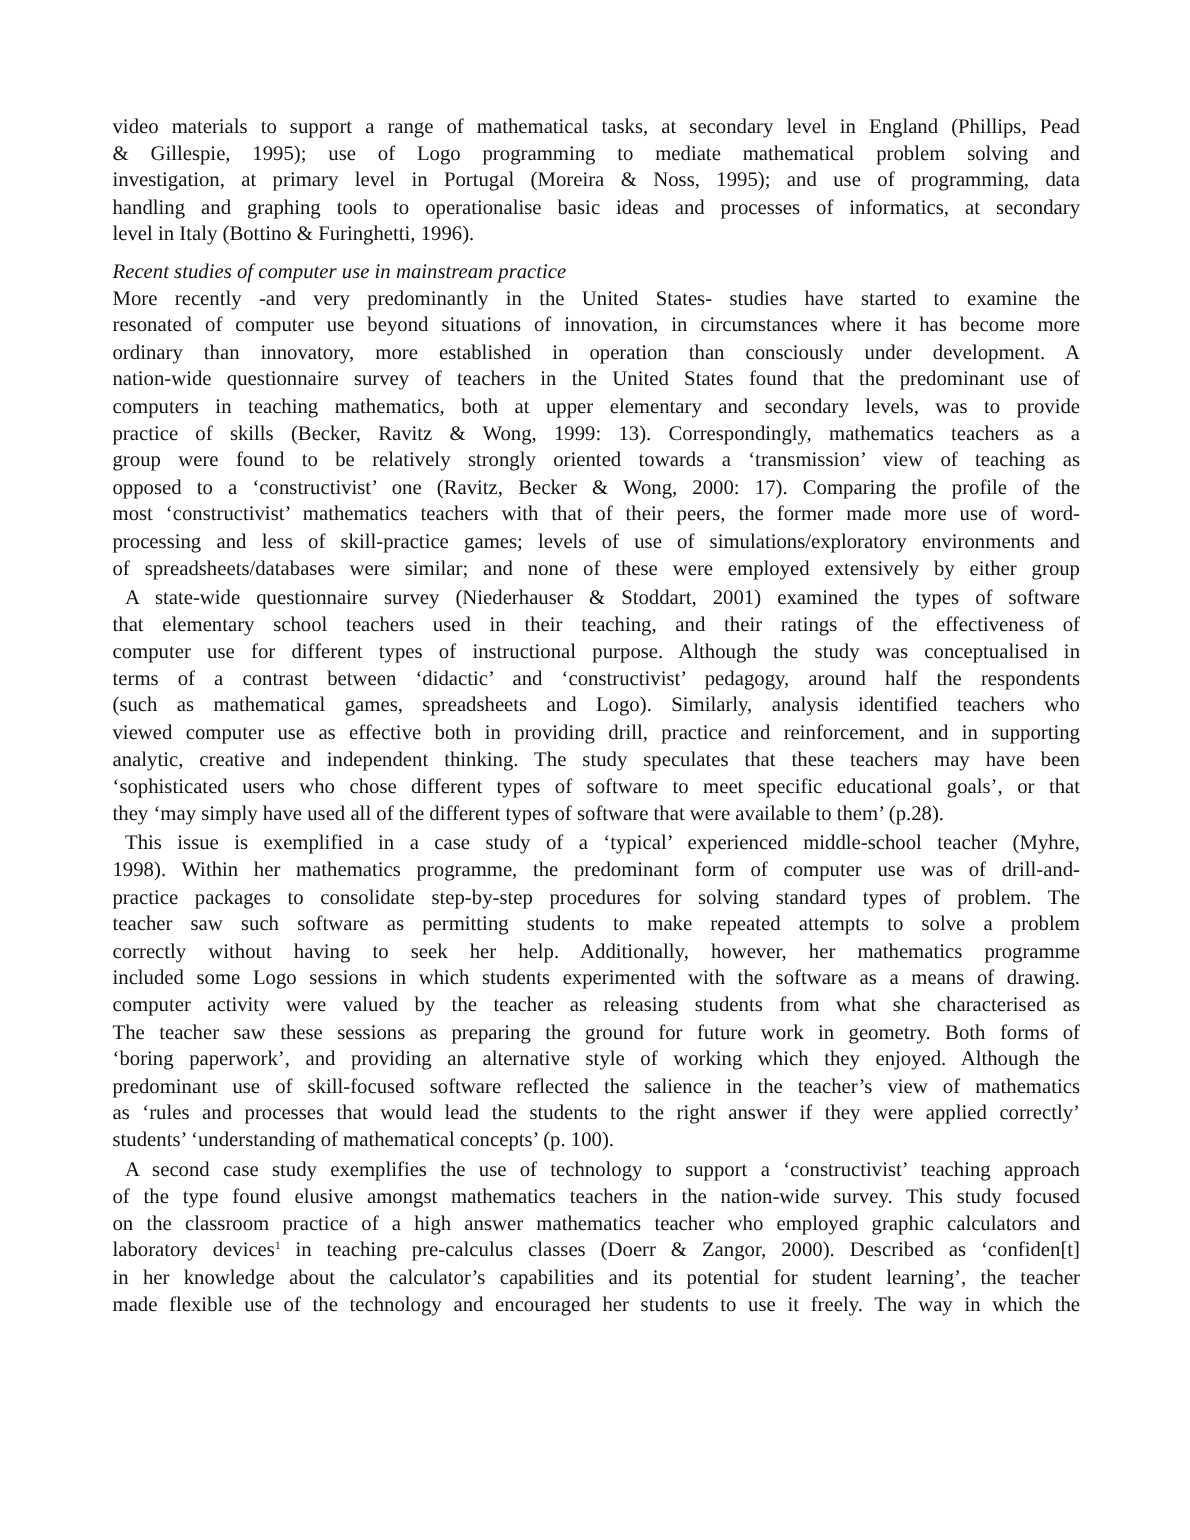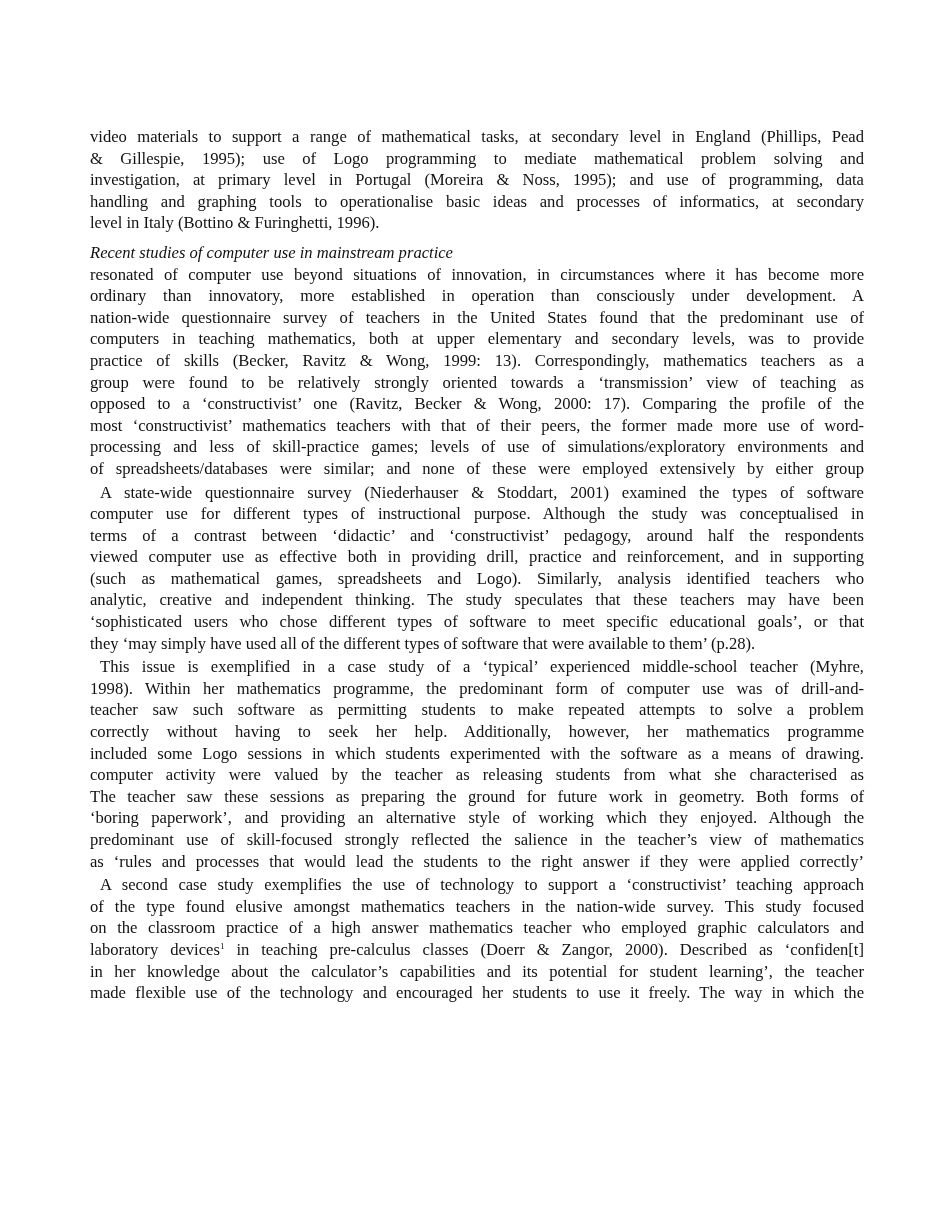--- a/index.html
+++ b/index.html
@@ -1,20 +1,20 @@
 <!DOCTYPE html>
 <html><head>
 <meta charset="utf-8">
 <style>
   html, body { margin: 0; padding: 0; background: #ffffff; }
   body { width: 952px; height: 1232px; position: relative; overflow: hidden; }
   .page {
     position: absolute; left: 90px; top: 90px; width: 774px;
     font-family: "Liberation Serif", "DejaVu Serif", serif;
-    font-size: 16.6px; line-height: 21.6px; color: #111111; margin-top: 36px;
+    font-size: 16.6px; line-height: 21.6px; color: #111111;
   }
   .para { margin: 0; padding: 0; }
   .line {
     display: block; text-align: justify; text-align-last: justify;
     white-space: nowrap; height: 21.6px; overflow: visible;
   }
   .line.last { text-align-last: left; }
   .line.indent { padding-left: 10px; }
   .heading {
     font-style: italic; margin-top: 8px; height: 21.6px; line-height: 21.6px;
@@ -28,54 +28,58 @@
 <div class="page">
   <div id="p0" class="para">
       <span class="line"><span style="white-space: nowrap; display: inline;">video materials to support a range of mathematical tasks, at secondary level in England (Phillips, Pead</span></span>
       <span class="line"><span style="white-space: nowrap; display: inline;">&amp; Gillespie, 1995); use of Logo programming to mediate mathematical problem solving and</span></span>
       <span class="line"><span style="white-space: nowrap; display: inline;">investigation, at primary level in Portugal (Moreira &amp; Noss, 1995); and use of programming, data</span></span>
       <span class="line"><span style="white-space: nowrap; display: inline;">handling and graphing tools to operationalise basic ideas and processes of informatics, at secondary</span></span>
       <span class="line last">level in Italy (Bottino &amp; Furinghetti, 1996).</span>
     </div>
   <div class="heading">Recent studies of computer use in mainstream practice</div>
   <div id="p1" class="para">
+      <span class="line"><span style="white-space: nowrap; display: inline;">More recently -and very predominantly in the United States- studies have started to examine the</span></span>
       <span class="line"><span style="white-space: nowrap; display: inline;">resonated of computer use beyond situations of innovation, in circumstances where it has become more</span></span>
       <span class="line"><span style="white-space: nowrap; display: inline;">ordinary than innovatory, more established in operation than consciously under development. A</span></span>
       <span class="line"><span style="white-space: nowrap; display: inline;">nation-wide questionnaire survey of teachers in the United States found that the predominant use of</span></span>
       <span class="line"><span style="white-space: nowrap; display: inline;">computers in teaching mathematics, both at upper elementary and secondary levels, was to provide</span></span>
       <span class="line"><span style="white-space: nowrap; display: inline;">practice of skills  (Becker, Ravitz &amp; Wong, 1999: 13). Correspondingly, mathematics teachers as a</span></span>
       <span class="line"><span style="white-space: nowrap; display: inline;">group were found to be relatively strongly oriented towards a ‘transmission’ view of teaching as</span></span>
       <span class="line"><span style="white-space: nowrap; display: inline;">opposed to a ‘constructivist’ one (Ravitz, Becker &amp; Wong, 2000: 17). Comparing the profile of the</span></span>
       <span class="line"><span style="white-space: nowrap; display: inline;">most ‘constructivist’ mathematics teachers with that of their peers, the former made more use of word-</span></span>
       <span class="line"><span style="white-space: nowrap; display: inline;">processing and less of skill-practice games; levels of use of simulations/exploratory environments and</span></span>
       <span class="line"><span style="white-space: nowrap; display: inline;">of spreadsheets/databases were similar; and none of these were employed extensively by either group</span></span>
     </div>
   <div class="gap"></div>
   <div id="p2" class="para">
       <span class="line indent"><span style="white-space: nowrap; display: inline;">A state-wide questionnaire survey (Niederhauser &amp; Stoddart, 2001) examined the types of software</span></span>
+      <span class="line"><span style="white-space: nowrap; display: inline;">that elementary school teachers used in their teaching, and their ratings of the effectiveness of</span></span>
       <span class="line"><span style="white-space: nowrap; display: inline;">computer use for different types of instructional purpose. Although the study was conceptualised in</span></span>
       <span class="line"><span style="white-space: nowrap; display: inline;">terms of a contrast between ‘didactic’ and ‘constructivist’ pedagogy, around half the respondents</span></span>
+      <span class="line"><span style="white-space: nowrap; display: inline;">(such as mathematical games, spreadsheets and Logo). Similarly, analysis identified teachers who</span></span>
       <span class="line"><span style="white-space: nowrap; display: inline;">viewed computer use as effective both in providing drill, practice and reinforcement, and in supporting</span></span>
-      <span class="line"><span style="white-space: nowrap; display: inline;">(such as mathematical games, spreadsheets and Logo). Similarly, analysis identified teachers who</span></span>
       <span class="line"><span style="white-space: nowrap; display: inline;">analytic, creative and independent thinking. The study speculates that these teachers may have been</span></span>
       <span class="line"><span style="white-space: nowrap; display: inline;">‘sophisticated users who chose different types of software to meet specific educational goals’, or that</span></span>
       <span class="line last">they ‘may simply have used all of the different types of software that were available to them’ (p.28).</span>
     </div>
   <div class="gap"></div>
   <div id="p3" class="para">
       <span class="line indent"><span style="white-space: nowrap; display: inline;">This issue is exemplified in a case study of a ‘typical’ experienced middle-school teacher (Myhre,</span></span>
       <span class="line"><span style="white-space: nowrap; display: inline;">1998). Within her mathematics programme, the predominant form of computer use was of drill-and-</span></span>
+      <span class="line"><span style="white-space: nowrap; display: inline;">practice packages to consolidate step-by-step procedures for solving standard types of problem. The</span></span>
       <span class="line"><span style="white-space: nowrap; display: inline;">teacher saw such software as permitting students to make repeated attempts to solve a problem</span></span>
       <span class="line"><span style="white-space: nowrap; display: inline;">correctly without having to seek her help. Additionally, however, her mathematics programme</span></span>
       <span class="line"><span style="white-space: nowrap; display: inline;">included some Logo sessions in which students experimented with the software as a means of drawing.</span></span>
       <span class="line"><span style="white-space: nowrap; display: inline;">computer activity were valued by the teacher as releasing students from what she characterised as</span></span>
       <span class="line"><span style="white-space: nowrap; display: inline;">The teacher saw these sessions as preparing the ground for future work in geometry. Both forms of</span></span>
       <span class="line"><span style="white-space: nowrap; display: inline;">‘boring paperwork’, and providing an alternative style of working which they enjoyed. Although the</span></span>
-      <span class="line"><span style="white-space: nowrap; display: inline;">predominant use of skill-focused strongly reflected the salience in the teacher’s view of mathematics</span></span>
+      <span class="line"><span style="white-space: nowrap; display: inline;">predominant use of skill-focused software reflected the salience in the teacher’s view of mathematics</span></span>
       <span class="line"><span style="white-space: nowrap; display: inline;">as ‘rules and processes that would lead the students to the right answer if they were applied correctly’</span></span>
+      <span class="line last">students’ ‘understanding of mathematical concepts’ (p. 100).</span>
     </div>
   <div class="gap"></div>
   <div id="p4" class="para">
       <span class="line indent"><span style="white-space: nowrap; display: inline;">A second case study exemplifies the use of technology to support a ‘constructivist’ teaching approach</span></span>
       <span class="line"><span style="white-space: nowrap; display: inline;">of the type found elusive amongst mathematics teachers in the nation-wide survey. This study focused</span></span>
       <span class="line"><span style="white-space: nowrap; display: inline;">on the classroom practice of a high answer mathematics teacher who employed graphic calculators and</span></span>
       <span class="line"><span style="white-space: nowrap; display: inline;"><span>laboratory devices</span><sup class="fn">1</sup><span> in teaching pre-calculus classes (Doerr &amp; Zangor, 2000). Described as ‘confiden[t]</span></span></span>
       <span class="line"><span style="white-space: nowrap; display: inline;">in her knowledge about the calculator’s capabilities and its potential for student learning’, the teacher</span></span>
       <span class="line"><span style="white-space: nowrap; display: inline;">made flexible use of the technology and encouraged her students to use it freely. The way in which the</span></span>
     </div>

